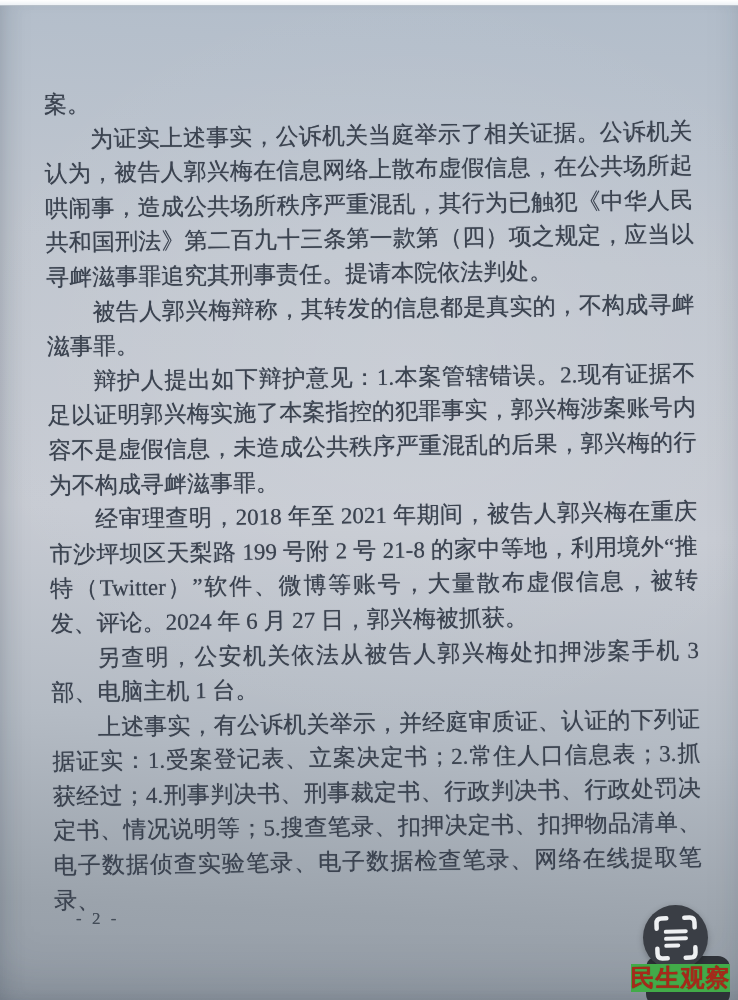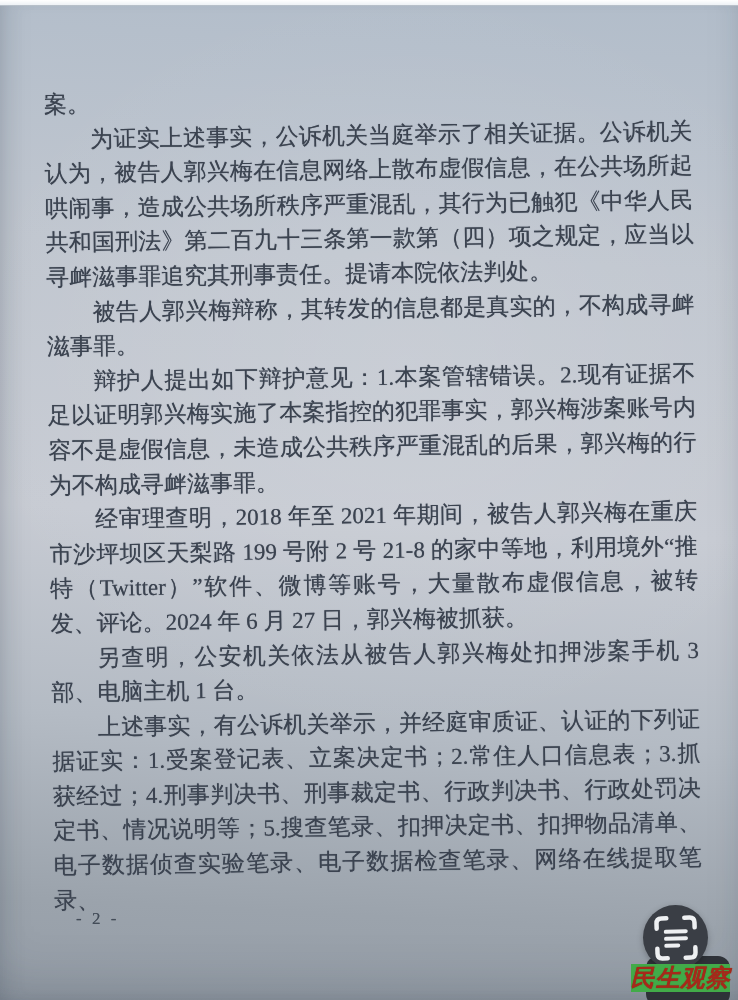--- a/index.html
+++ b/index.html
@@ -58,21 +58,20 @@
     position:absolute;left:631px;top:964px;width:99px;height:28px;
     background:#42ab49;
     display:flex;align-items:center;justify-content:center;
   }
   .watermark span{
     font-family:"Liberation Serif","DejaVu Serif",serif;
     font-weight:700;font-size:24px;line-height:1;
     color:#a6291a;letter-spacing:1px;
     text-shadow:0 0 1px rgba(126,31,16,.8);
     white-space:nowrap;
-    font-style:italic;
   }
 </style>
 </head>
 <body>
 
 <div class="screen">
 
   <div class="paper"></div>
   <div class="top-strip"></div>
 

